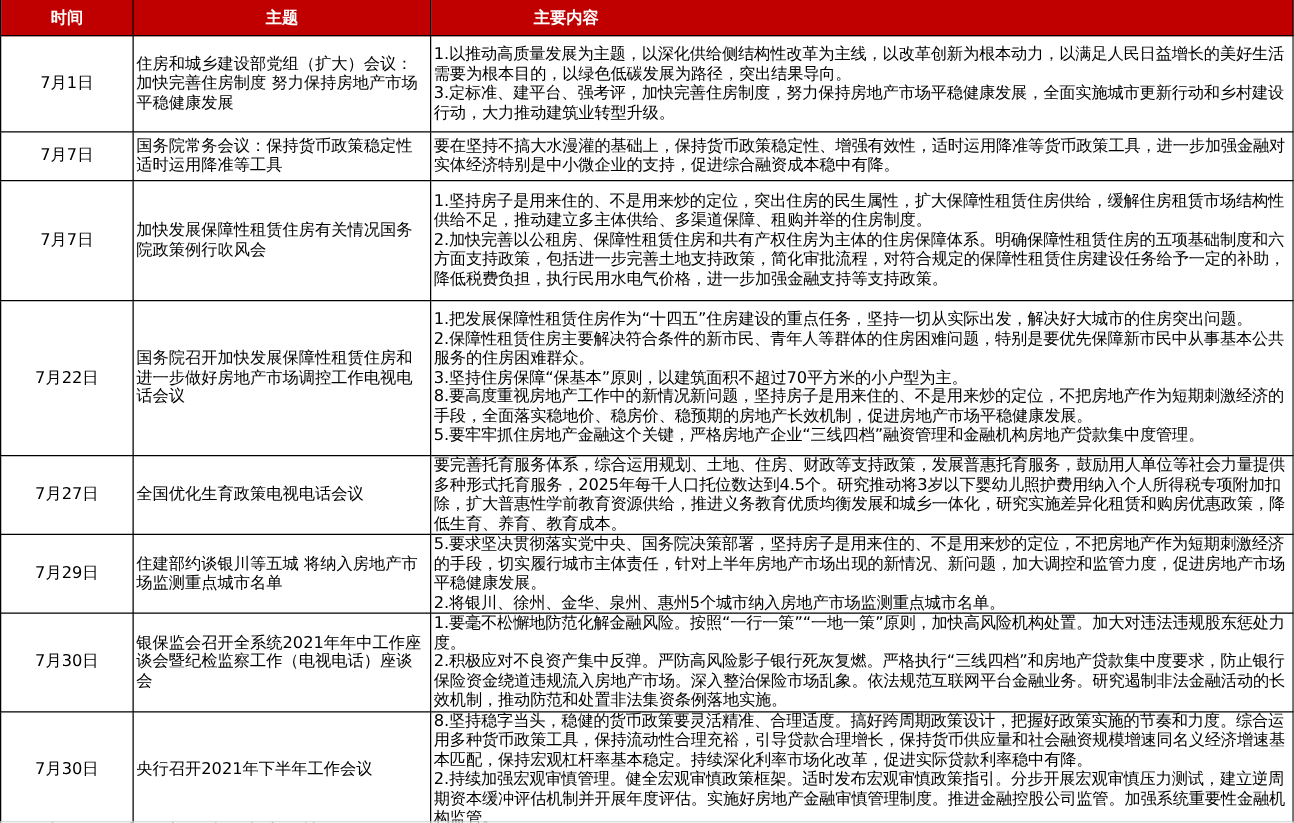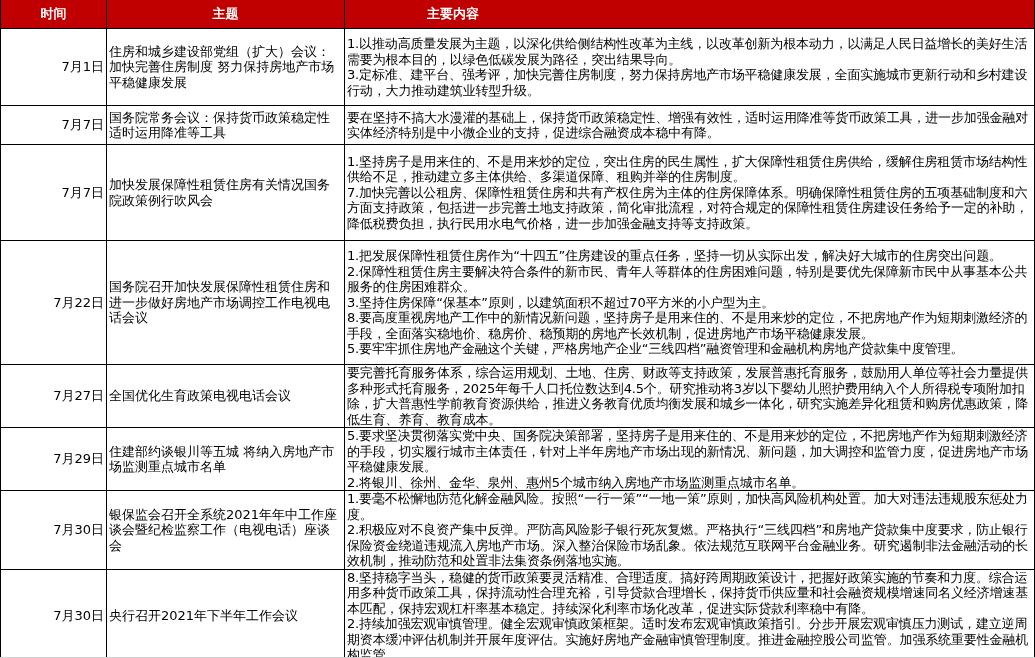--- a/index.html
+++ b/index.html
@@ -28,21 +28,21 @@
     border-right: 1px solid #000;
     border-bottom: 1px solid #000;
   }
   table.policy td {
     border: 1px solid #000;
     font-size: 13px;
     line-height: 15.5px;
     vertical-align: middle;
     padding: 0 2px;
   }
-  td.date { text-align: right; }
+  td.date { text-align: center; }
   td.topic { text-align: left; padding: 0 4px; line-height: 16.5px; font-size: 11.8px; margin-left: 12px; }
   td.content { text-align: left; letter-spacing: -0.15px; }
   td.content p { margin: 0; }
   .footer {
     position: absolute; left: 2px; top: 640px;
     font-size: 16px; line-height: 17px; margin-top: 17px;
   }
   .footer-line {
     position: absolute; left: 0; top: 657px; width: 1035px; height: 1px; background: #d0d0d0;
   }
@@ -78,21 +78,21 @@
         <td class="topic">国务院常务会议：保持货币政策稳定性 适时运用降准等工具</td>
         <td class="content">
           <p>要在坚持不搞大水漫灌的基础上，保持货币政策稳定性、增强有效性，适时运用降准等货币政策工具，进一步加强金融对实体经济特别是中小微企业的支持，促进综合融资成本稳中有降。</p>
         </td>
       </tr>
       <tr style="height:96px">
         <td class="date">7月7日</td>
         <td class="topic">加快发展保障性租赁住房有关情况国务院政策例行吹风会</td>
         <td class="content">
           <p>1.坚持房子是用来住的、不是用来炒的定位，突出住房的民生属性，扩大保障性租赁住房供给，缓解住房租赁市场结构性供给不足，推动建立多主体供给、多渠道保障、租购并举的住房制度。</p>
-          <p>7.加快完善以公租房、保障性租赁住房和共有产权住房为主体的住房保障体系。明确保障性租赁住房的五项基础制度和六方面支持政策，包括进一步完善土地支持政策，简化审批流程，对符合规定的保障性租赁住房建设任务给予一定的补助，降低税费负担，执行民用水电气价格，进一步加强金融支持等支持政策。</p>
+          <p>2.加快完善以公租房、保障性租赁住房和共有产权住房为主体的住房保障体系。明确保障性租赁住房的五项基础制度和六方面支持政策，包括进一步完善土地支持政策，简化审批流程，对符合规定的保障性租赁住房建设任务给予一定的补助，降低税费负担，执行民用水电气价格，进一步加强金融支持等支持政策。</p>
         </td>
       </tr>
       <tr style="height:124px">
         <td class="date">7月22日</td>
         <td class="topic">国务院召开加快发展保障性租赁住房和进一步做好房地产市场调控工作电视电话会议</td>
         <td class="content">
           <p>1.把发展保障性租赁住房作为“十四五”住房建设的重点任务，坚持一切从实际出发，解决好大城市的住房突出问题。</p>
           <p>2.保障性租赁住房主要解决符合条件的新市民、青年人等群体的住房困难问题，特别是要优先保障新市民中从事基本公共服务的住房困难群众。</p>
           <p>3.坚持住房保障“保基本”原则，以建筑面积不超过70平方米的小户型为主。</p>
           <p>8.要高度重视房地产工作中的新情况新问题，坚持房子是用来住的、不是用来炒的定位，不把房地产作为短期刺激经济的手段，全面落实稳地价、稳房价、稳预期的房地产长效机制，促进房地产市场平稳健康发展。</p>

